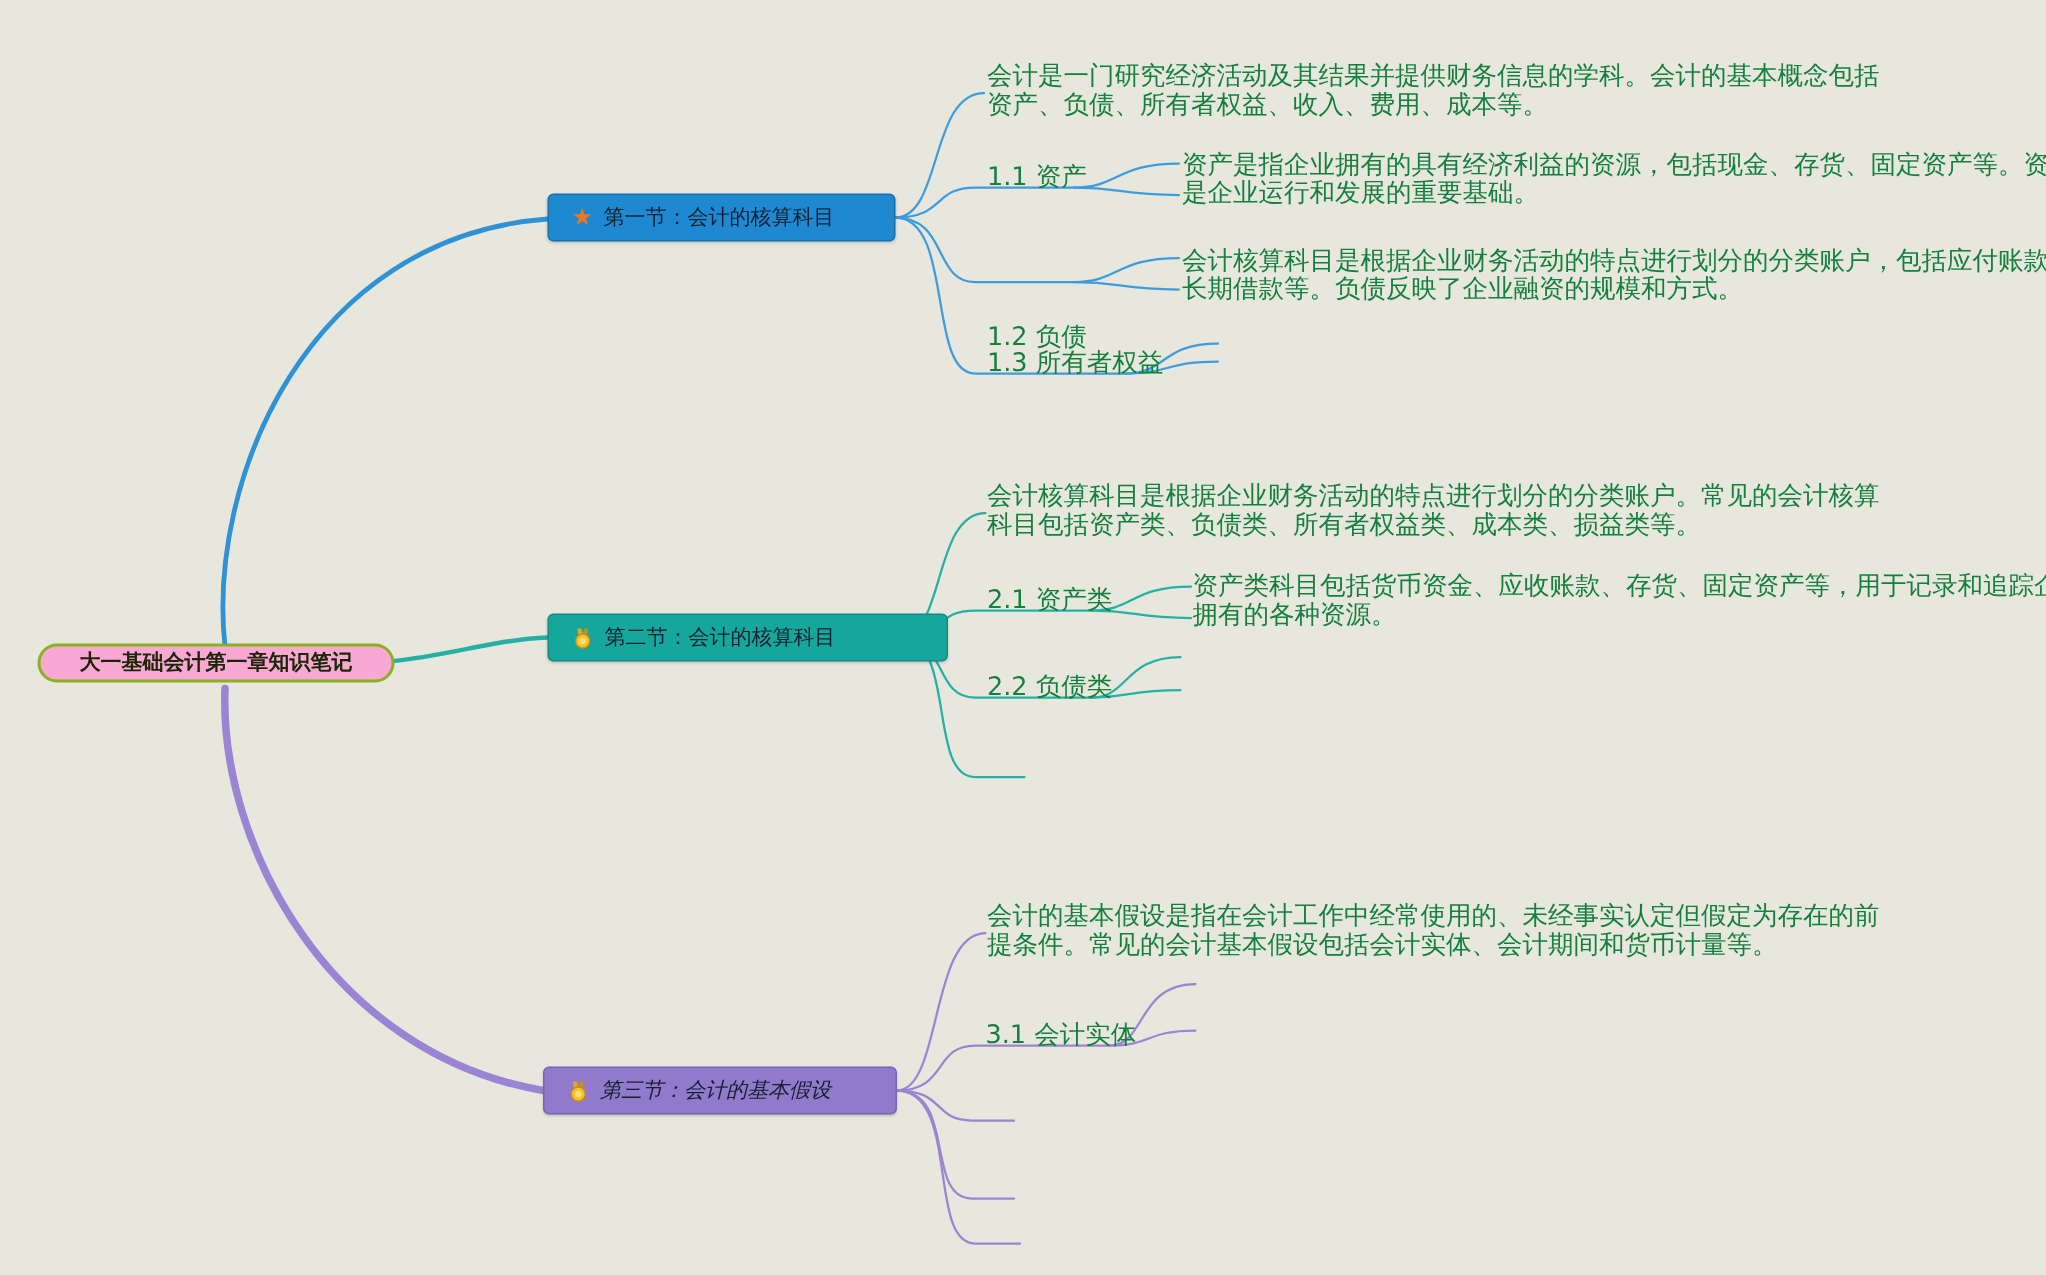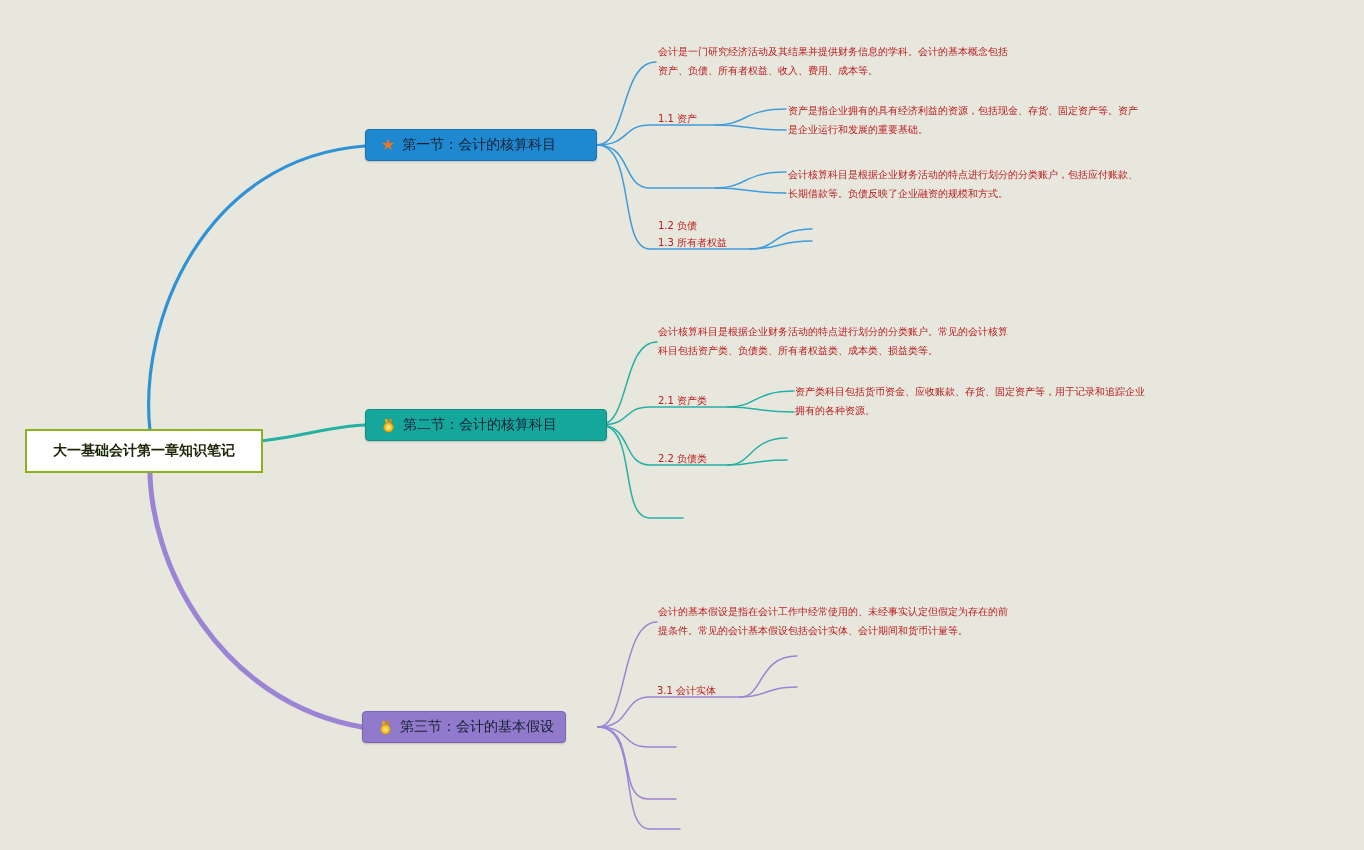--- a/index.html
+++ b/index.html
@@ -2,38 +2,38 @@
 <html><head>
 <meta charset="utf-8">
 <style>
   * { margin:0; padding:0; box-sizing:border-box; }
   html,body { width:1364px; height:850px; }
   body { font-family:"DejaVu Sans","Liberation Sans",sans-serif; }
   .canvas { position:relative; width:1364px; height:850px; background:#e8e7de; overflow:hidden; }
   .links { position:absolute; left:0; top:0; width:1364px; height:850px; z-index:0; }
   .node, .textblk { position:absolute; }
   .root {
-    left:25px; top:429px; width:238px; height:44px; z-index:2;
-    background:#ffffff; border:2px solid #8ab21f; border-radius:0;
+    left:25px; top:429px; width:238px; height:26px; z-index:2;
+    background:#f9a8d4; border:2px solid #8ab21f; border-radius:14px;
     display:flex; align-items:center; justify-content:center;
     font-weight:bold; font-size:14px; color:#1c2505;
   }
   .section {
     height:32px; z-index:2; display:flex; align-items:center; gap:7px;
     padding:0 10px 0 15px; border-radius:4px; font-size:14px; color:#142031;
     box-shadow:0 1px 2px rgba(0,0,0,.18);
   }
   .s1 { left:365px; top:129px; width:232px; background:#1e88d0; border:1px solid #1572b2; }
-  .s2 { left:365px; top:409px; width:242px; background:#15a79b; border:1px solid #0f8d84; }
-  .s3 { left:362px; top:711px; width:204px; background:#9179cb; border:1px solid #7b63b5; }
+  .s2 { left:365px; top:409px; width:267px; background:#15a79b; border:1px solid #0f8d84; }
+  .s3 { left:362px; top:711px; width:236px; background:#9179cb; border:1px solid #7b63b5;font-style:italic; }
   .slabel { white-space:nowrap; }
   .icon-star { color:#f0761f; font-size:16px; line-height:1; }
   .icon-medal { display:inline-flex; }
   .textblk {
-    font-size:10px; color:#b91c1c; line-height:19px; z-index:1;
+    font-size:17px; color:#15803d; line-height:19px; z-index:1;
   }
   .desc { white-space:pre; }
   .label { white-space:nowrap; }
 </style>
 </head>
 <body>
 
 <div class="canvas">
 
   <svg class="links" width="1364" height="850" viewBox="0 0 1364 850">

